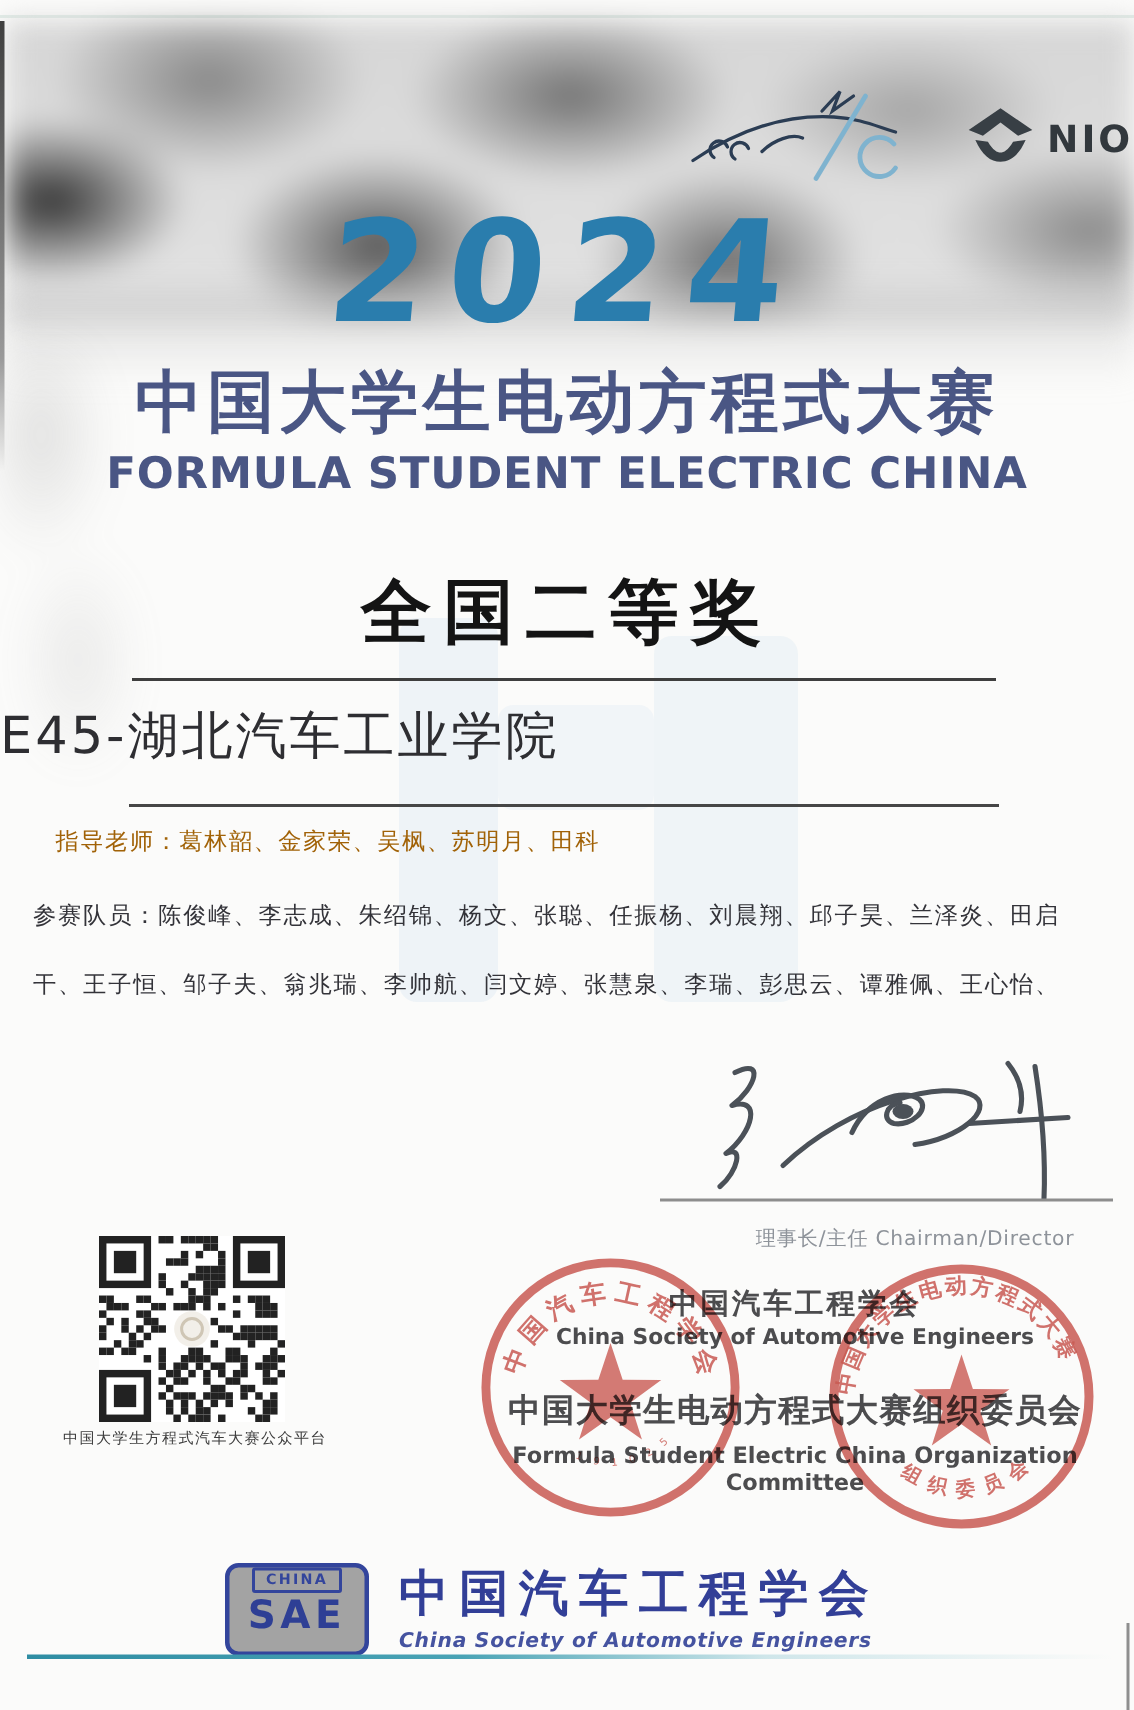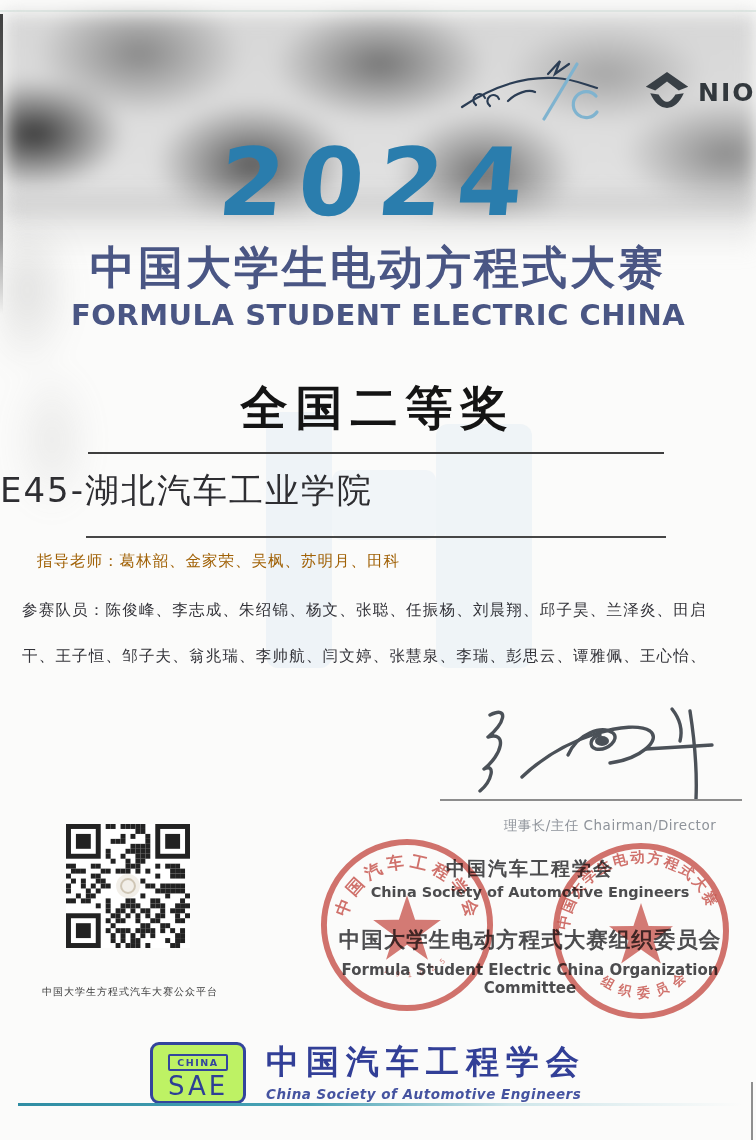--- a/index.html
+++ b/index.html
@@ -54,38 +54,38 @@
   .advisors{top:551px;left:22px;width:700px;font-size:15.5px;color:#a16207;letter-spacing:1px;z-index:3;margin-left:15px;}
   .members{top:588px;left:22px;width:716px;font-size:15.5px;color:#333339;letter-spacing:1.2px;
         line-height:45.5px;z-index:3;}
   
   .sig{top:703px;left:450px;z-index:3;}
   .sig-line{top:799px;left:440px;width:302px;height:2px;background:#8d8d8d;z-index:3;}
   .chairman{top:805px;left:478px;width:264px;text-align:center;font-size:13.5px;color:#8e939a;
         letter-spacing:0.5px;z-index:3;margin-top:12px;}
   
   .qr-box{top:824px;left:66px;width:124px;height:124px;z-index:3;}
-  .qr-caption{top:985px;left:24px;width:212px;text-align:center;font-size:10px;color:#3d3d3d;
+  .qr-caption{top:952px;left:24px;width:212px;text-align:center;font-size:10px;color:#3d3d3d;
         letter-spacing:1px;z-index:3;}
   
   .committee{top:856px;left:318px;width:424px;text-align:center;color:#4c4c4e;z-index:3;}
   .committee .l1{font-size:19px;font-weight:700;letter-spacing:2px;}
   .committee .l2{font-size:14.5px;font-weight:700;margin-top:2px;}
   .committee .l3{font-size:21.5px;font-weight:700;letter-spacing:1px;margin-top:25px;}
   .committee .l4{font-size:15px;font-weight:700;margin-top:7px;}
   .seal{z-index:4;mix-blend-mode:multiply;opacity:.88;}
   .seal-left{top:836px;left:318px;}
   .seal-right{top:840px;left:550px;}
   
   .footer{top:1042px;left:150px;width:480px;display:flex;align-items:center;z-index:3;}
-  .sae-badge{width:96px;height:62px;border:3px solid #33459c;border-radius:9px;background:#bef264;
-        display:flex;flex-direction:column;align-items:center;justify-content:flex-end;box-sizing:border-box;}
+  .sae-badge{width:96px;height:62px;border:3px solid #33459c;border-radius:9px;background:#a3a3a3;
+        display:flex;flex-direction:column;align-items:center;justify-content:flex-start;box-sizing:border-box;}
   .sae-china{border:2px solid #33459c;border-radius:2px;padding:0 7px;font-size:9.5px;font-weight:800;
         color:#33459c;letter-spacing:1.5px;line-height:13px;}
-  .sae-main{font-size:26px;font-weight:400;color:#2e3f95;letter-spacing:3px;line-height:30px;}
+  .sae-main{font-size:26px;font-weight:700;color:#2e3f95;letter-spacing:3px;line-height:30px;}
   .footer-text{margin-left:20px;}
   .footer-cn{font-size:33px;font-weight:800;color:#323f97;letter-spacing:7px;line-height:1.1;}
   .footer-en{font-size:13.5px;font-weight:800;font-style:italic;color:#4553a0;letter-spacing:0.5px;margin-top:5px;}
   .bottom-line{top:1103px;left:18px;width:724px;height:3px;z-index:3;
         background:linear-gradient(90deg,#2f8da3 0%,#49a3b5 40%,#cfe6ea 68%,rgba(255,255,255,0) 100%);}
 </style>
 </head>
 <body>
 
 <div class="page">

